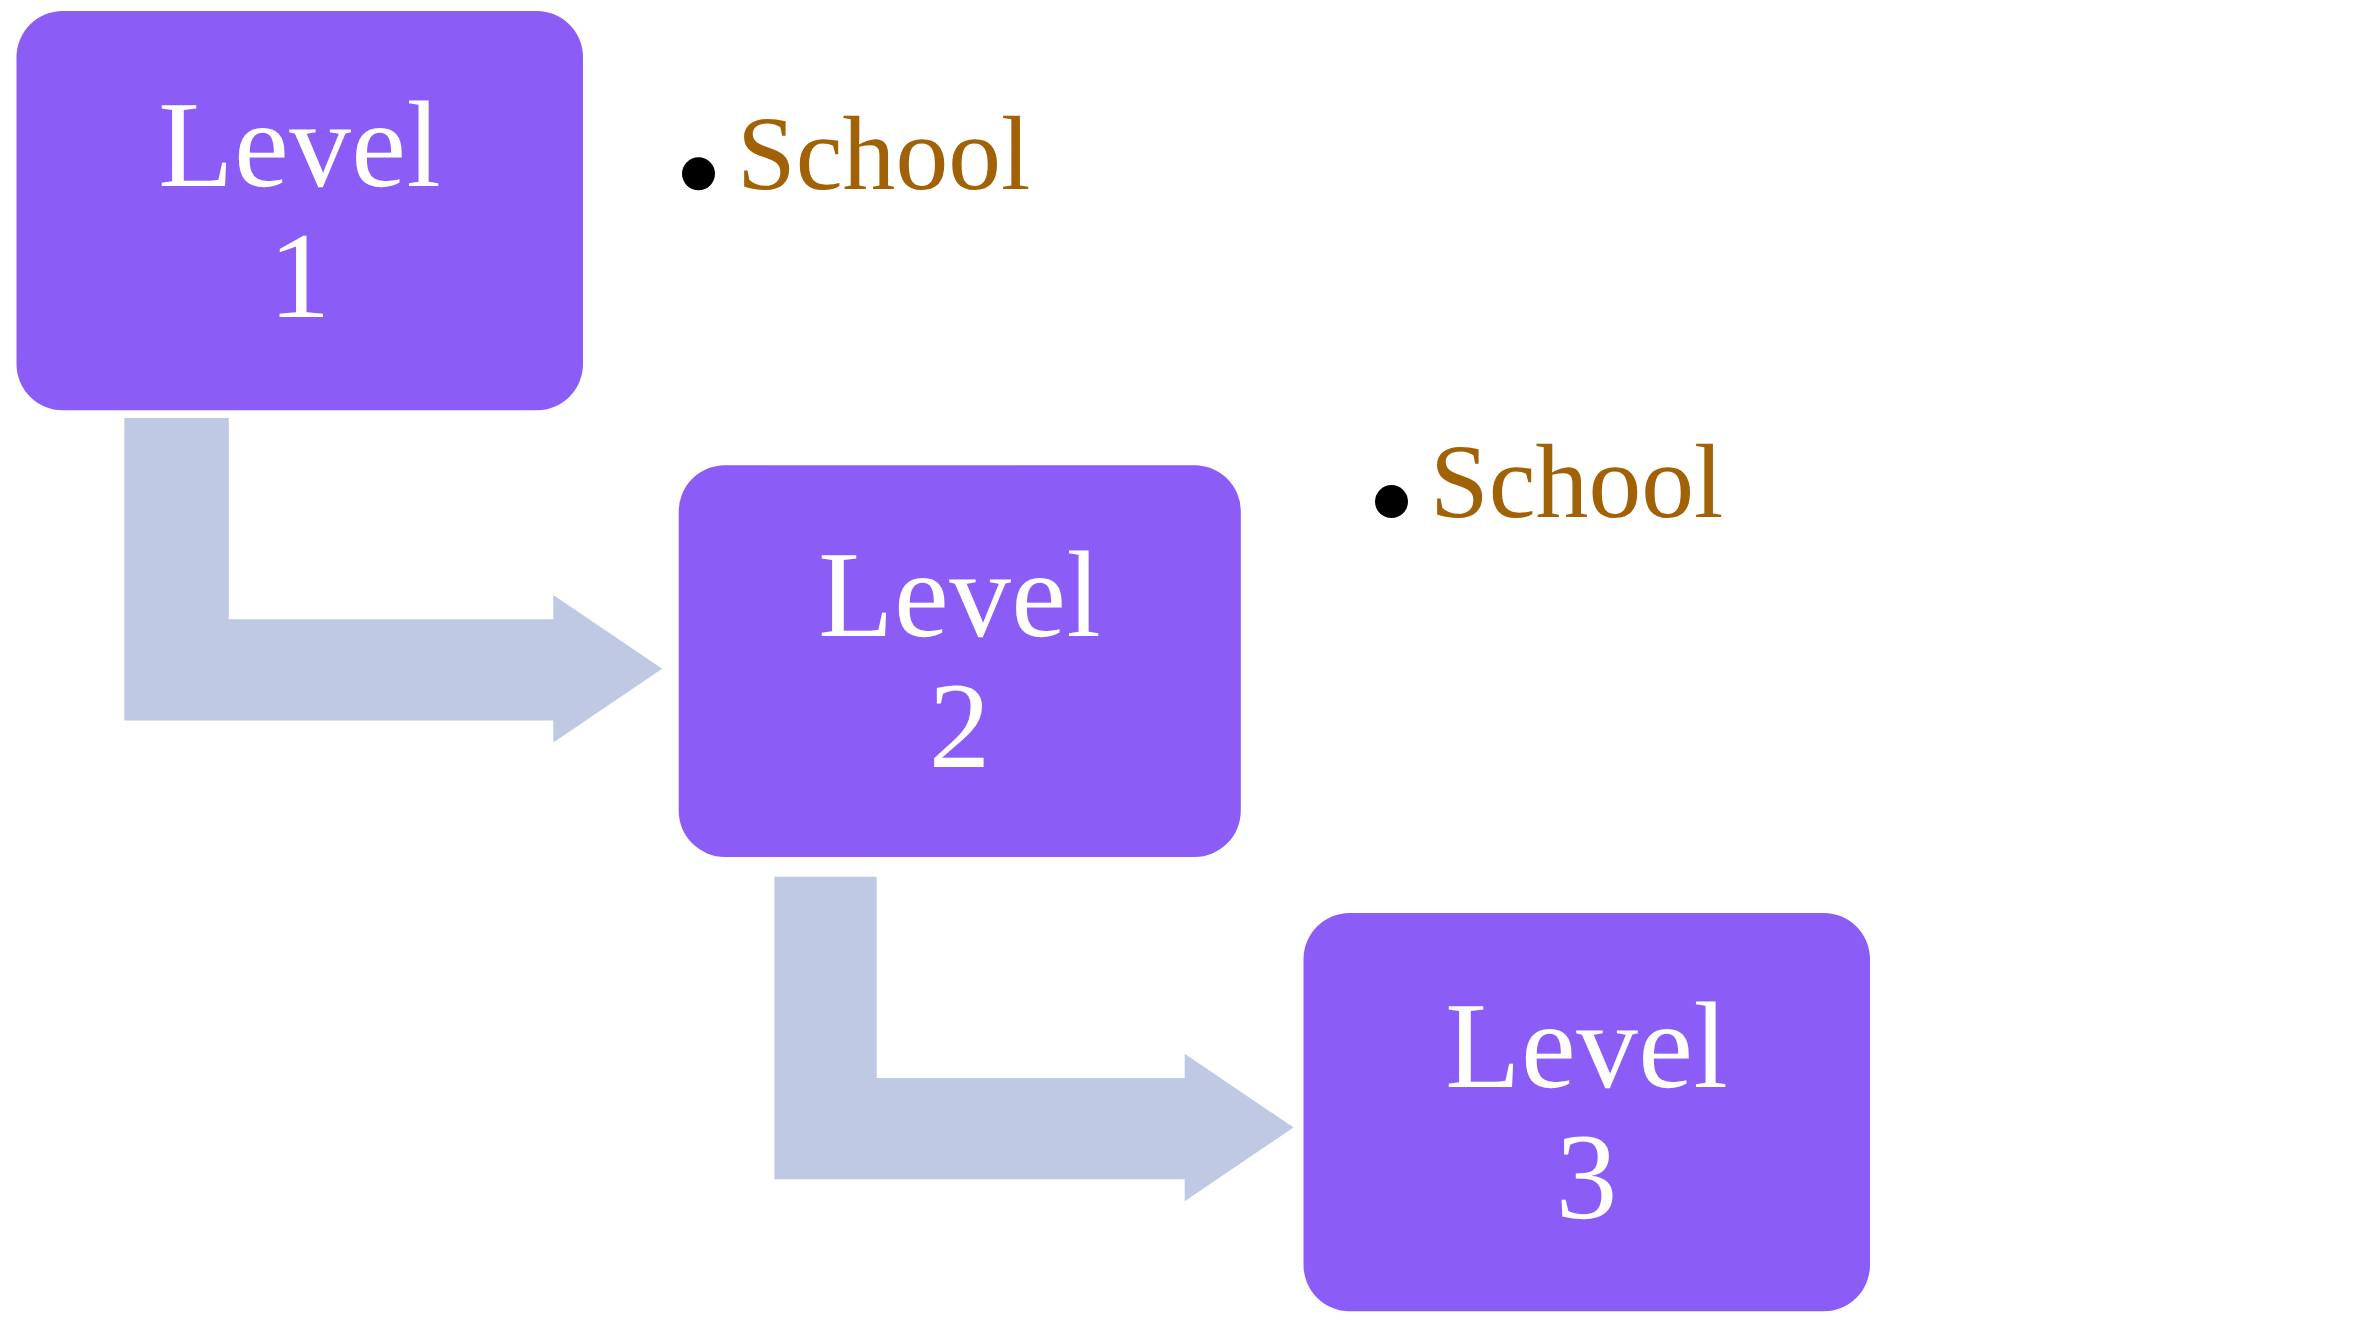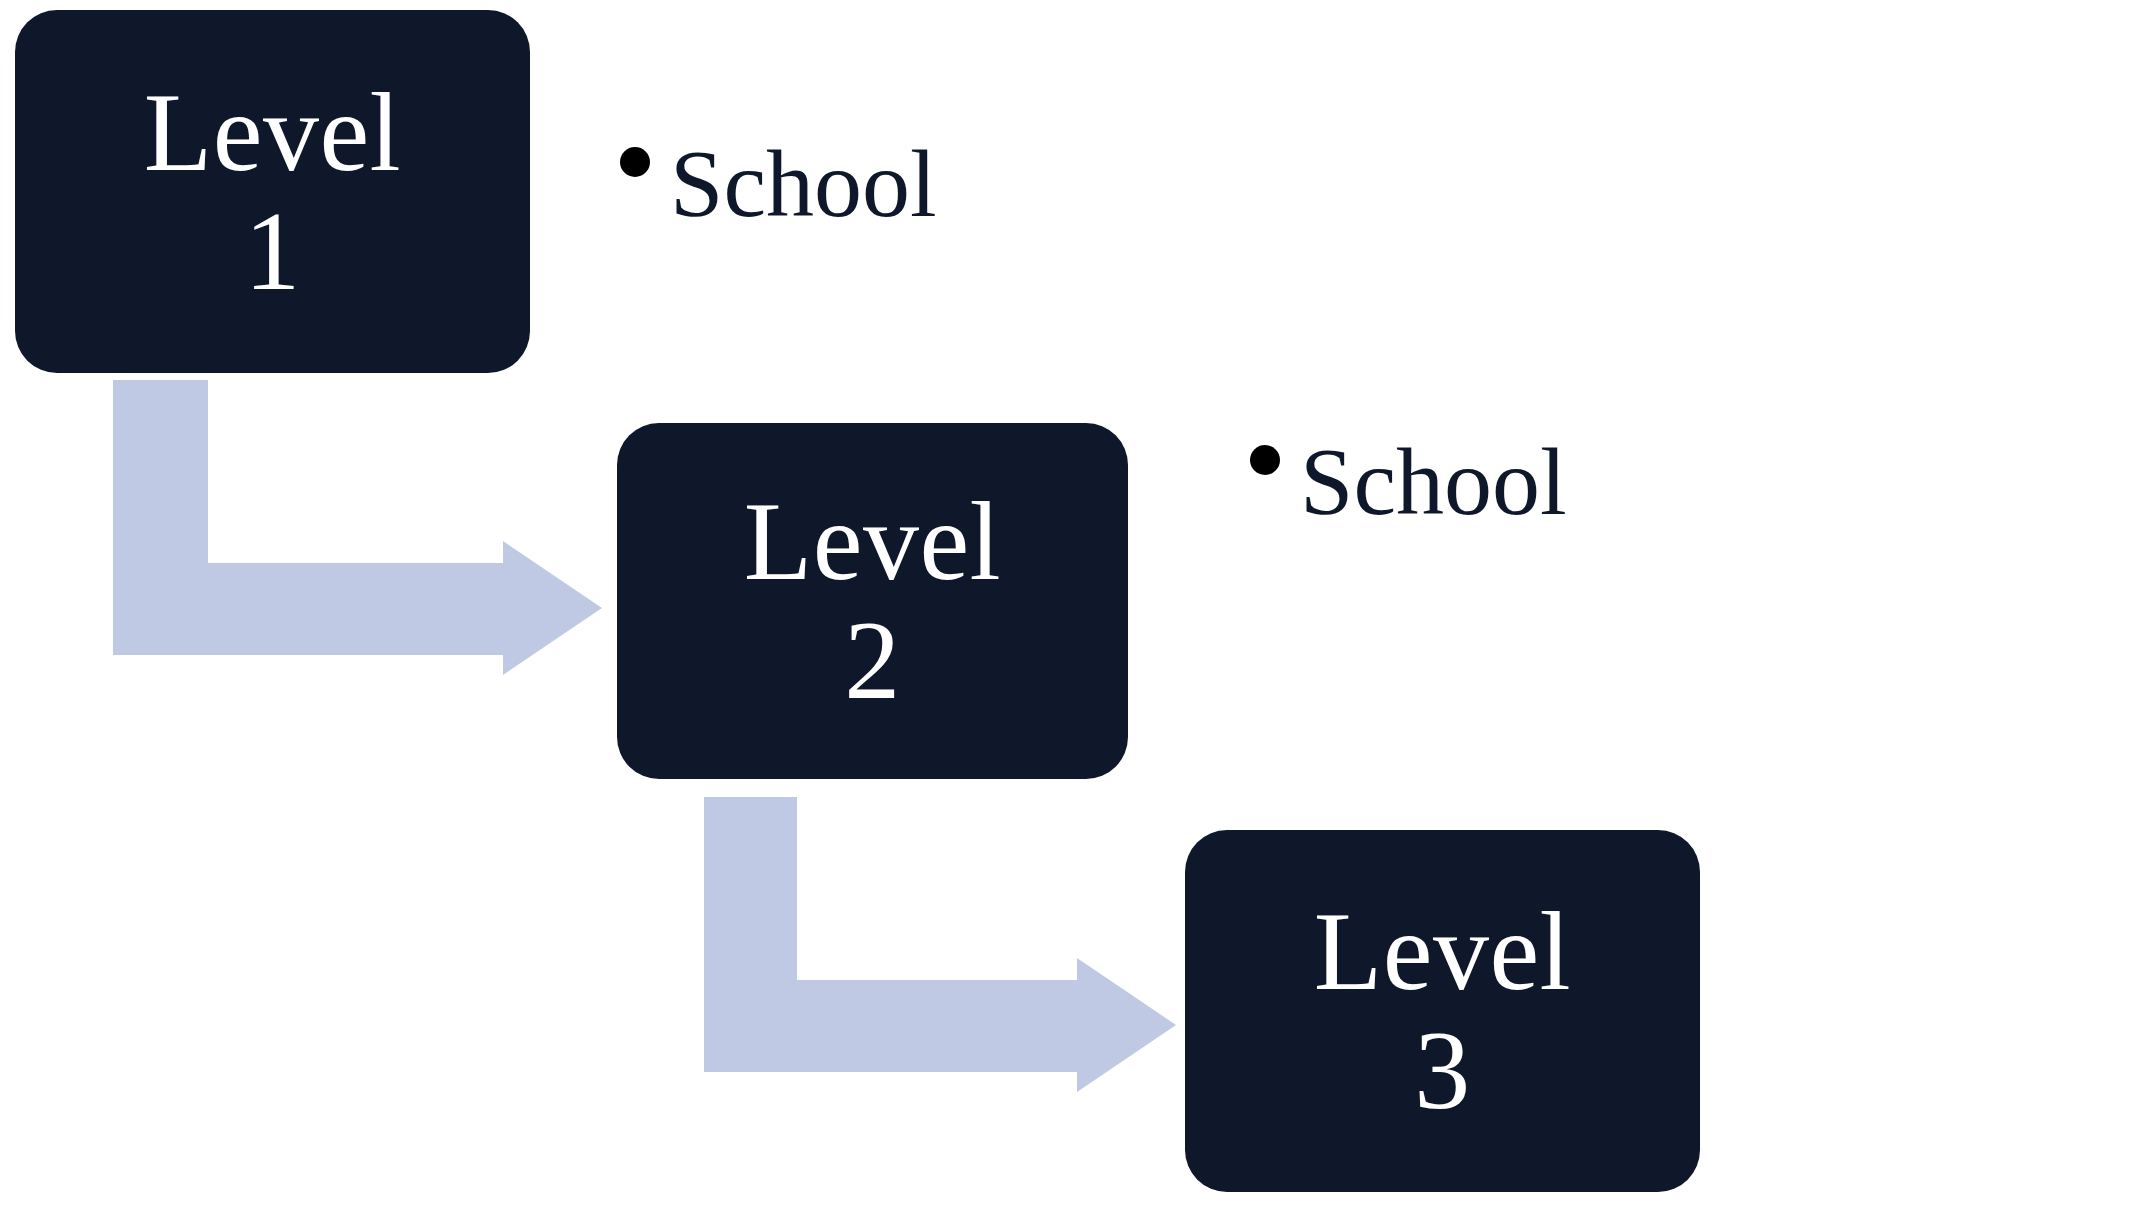--- a/index.html
+++ b/index.html
@@ -14,21 +14,21 @@
     position: relative;
     width: 2140px;
     height: 1211px;
     background: #ffffff;
     overflow: hidden;
   }
 
   
   .level-box {
     position: absolute;
-    background: #0f172a;
+    background: #8b5cf6;
     border-radius: 42px;
     display: flex;
     flex-direction: column;
     align-items: center;
     justify-content: center;
     color: #ffffff;
     font-family: "Liberation Serif", "DejaVu Serif", serif;
     line-height: 1.06;
     text-align: center;
     user-select: none;
@@ -54,28 +54,27 @@
     fill: #BFC9E3;
   }
 
   #arrow-1-2 { left: 113px; top: 380px; width: 490px; height: 296px; }
   #arrow-2-3 { left: 704px; top: 797px; width: 473px; height: 296px; }
 
   
   .bullet-label {
     position: absolute;
     display: flex;
-    align-items: center;
-    color: #0f172a;
+    align-items: flex-end;
+    color: #a16207;
     font-family: "Liberation Serif", "DejaVu Serif", serif;
     font-size: 96px;
     font-weight: 400;
     white-space: nowrap;
     user-select: none;
-    margin-top: 44px;
   }
   .bullet-label .bullet-dot {
     display: inline-block;
     width: 30px;
     height: 30px;
     border-radius: 50%;
     background: #000000;
     margin-right: 20px;
     position: relative;
     top: -22px;

